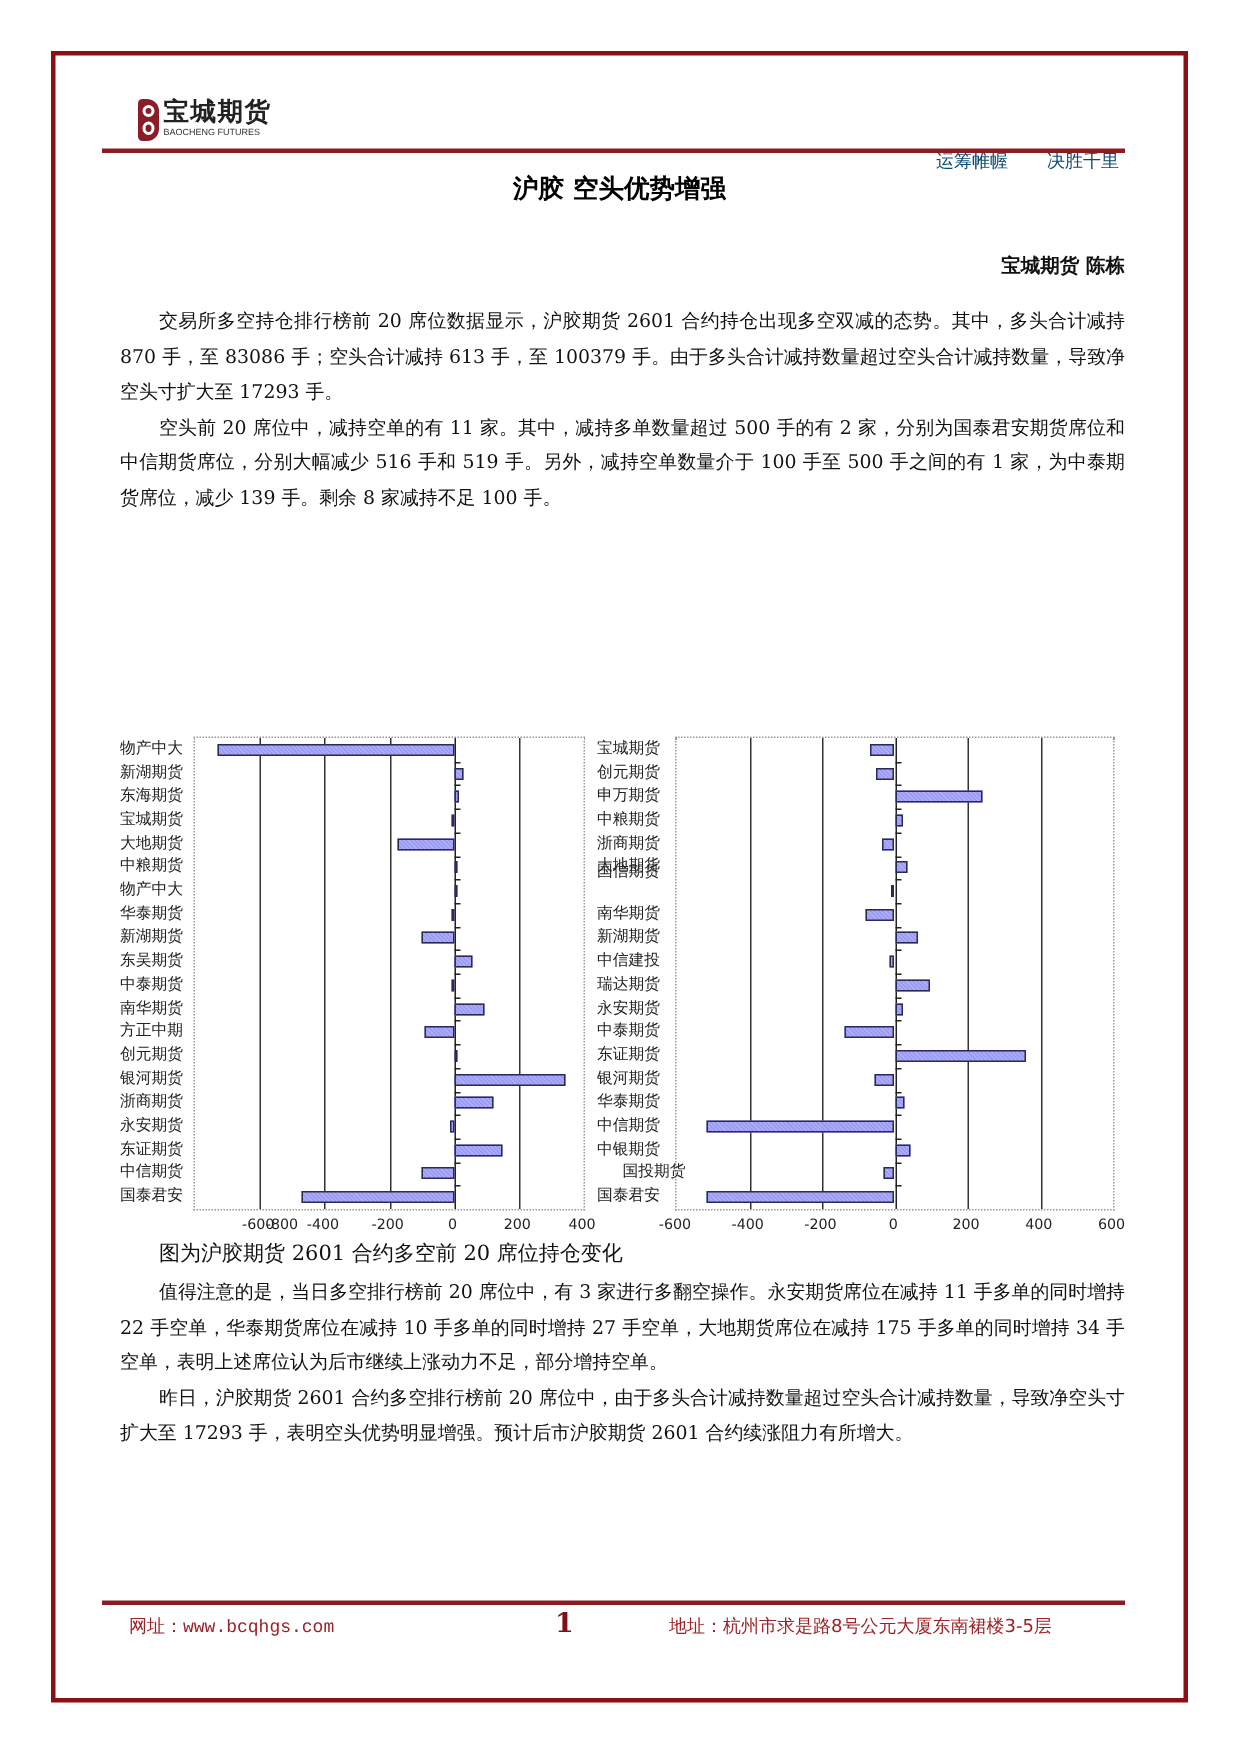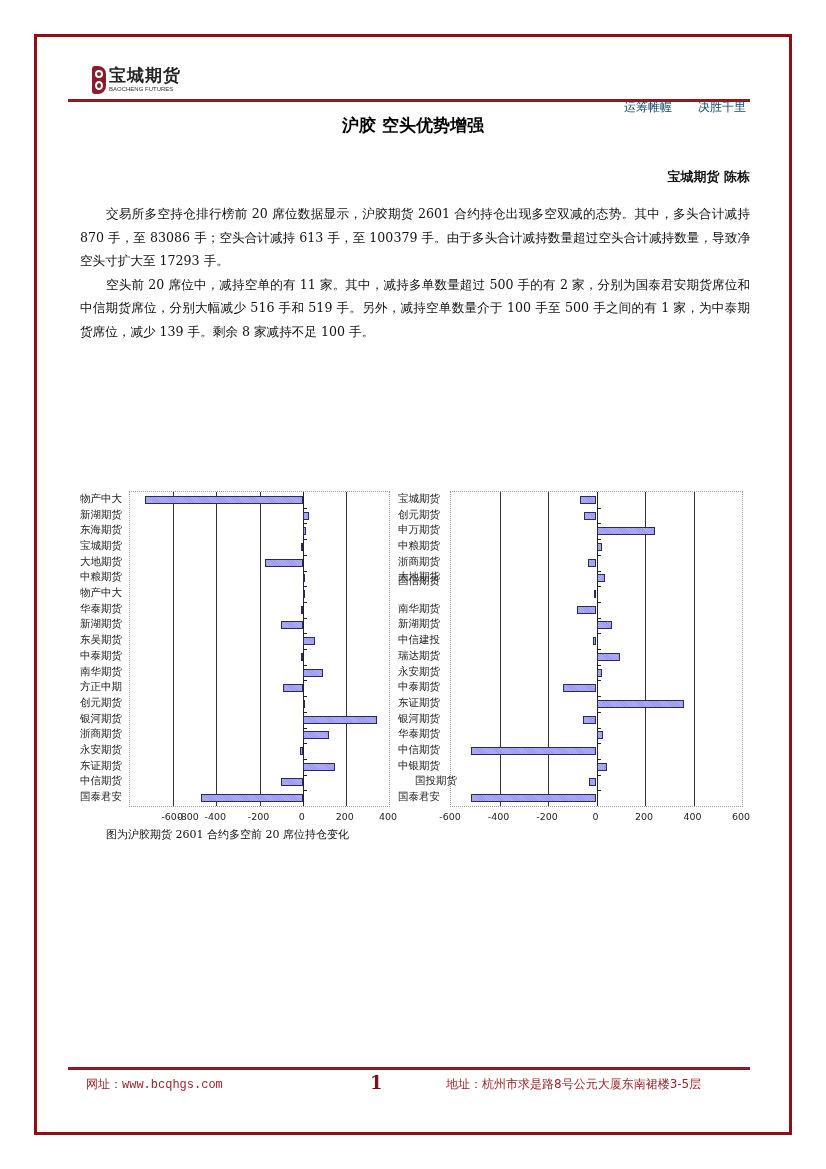--- a/index.html
+++ b/index.html
@@ -17,21 +17,21 @@
   .slogan { position:absolute; top:99px; font-family:"DejaVu Sans", sans-serif; font-size:12px; color:#0c4a6e; }
   .slogan.s1 { left:624px; }
   .slogan.s2 { left:698px; }
   .header-rule { position:absolute; left:68px; top:99px; width:682px; height:3px; background:#8b1c22; }
   .title { position:absolute; left:0; width:826px; top:114px; text-align:center; font-family:"DejaVu Sans", sans-serif;
            font-weight:bold; font-size:17px; color:#000; }
   .byline { position:absolute; right:76px; top:168px; font-family:"DejaVu Sans", sans-serif; font-weight:bold; font-size:13px; }
   .body-text { position:absolute; left:80px; width:670px; font-size:12.6px; line-height:23.5px; color:#111; text-align:justify; }
   .para { text-indent:26px; margin:0; }
   .p-block1 { top:202px; }
-  .caption { position:absolute; left:106px; top:827px; font-size:11px; }
+  .caption { position:absolute; left:106px; top:827px; font-size:14px; }
   .p-block2 { top:849px; }
 
   .chart { position:absolute; }
   .chart .frame { position:absolute; border:1px dotted #999; background:#fff; }
   .chart .grid { position:absolute; top:0; bottom:0; width:1px; background:#222; }
   .chart .bar { position:absolute; height:8px; background:#9a9af5; border:1px solid #2a2a55; box-sizing:border-box;
                 background-image: repeating-linear-gradient(45deg, rgba(255,255,255,0.18) 0 1px, transparent 1px 2px); }
   .chart .row-label { position:absolute; font-family:"DejaVu Sans", sans-serif; font-size:10.5px; color:#222; white-space:nowrap; }
   .chart .tick { position:absolute; font-family:"DejaVu Sans", sans-serif; font-size:9.5px; color:#222; transform:translateX(-50%); }
   .chart .ytick { position:absolute; width:4px; height:1px; background:#222; }
@@ -214,18 +214,20 @@
     <span class="tick" style="left: 547px; top: 811px;">-200</span>
     <span class="tick" style="left: 595.5px; top: 811px;">0</span>
     <span class="tick" style="left: 644px; top: 811px;">200</span>
     <span class="tick" style="left: 692.5px; top: 811px;">400</span>
     <span class="tick" style="left: 741px; top: 811px;">600</span>
   </div>
 
 <div class="caption">图为沪胶期货 2601 合约多空前 20 席位持仓变化</div>
 
 <div class="body-text p-block2">
+  <p class="para">值得注意的是，当日多空排行榜前 20 席位中，有 3 家进行多翻空操作。永安期货席位在减持 11 手多单的同时增持 22 手空单，华泰期货席位在减持 10 手多单的同时增持 27 手空单，大地期货席位在减持 175 手多单的同时增持 34 手空单，表明上述席位认为后市继续上涨动力不足，部分增持空单。</p>
+  <p class="para">昨日，沪胶期货 2601 合约多空排行榜前 20 席位中，由于多头合计减持数量超过空头合计减持数量，导致净空头寸扩大至 17293 手，表明空头优势明显增强。预计后市沪胶期货 2601 合约续涨阻力有所增大。</p>
 </div>
 
 <div class="footer-rule"></div>
 <span class="footer url">网址：www.bcqhgs.com</span>
 <span class="footer pg">1</span>
 <span class="footer addr">地址：杭州市求是路8号公元大厦东南裙楼3-5层</span>
 
 </body></html>

